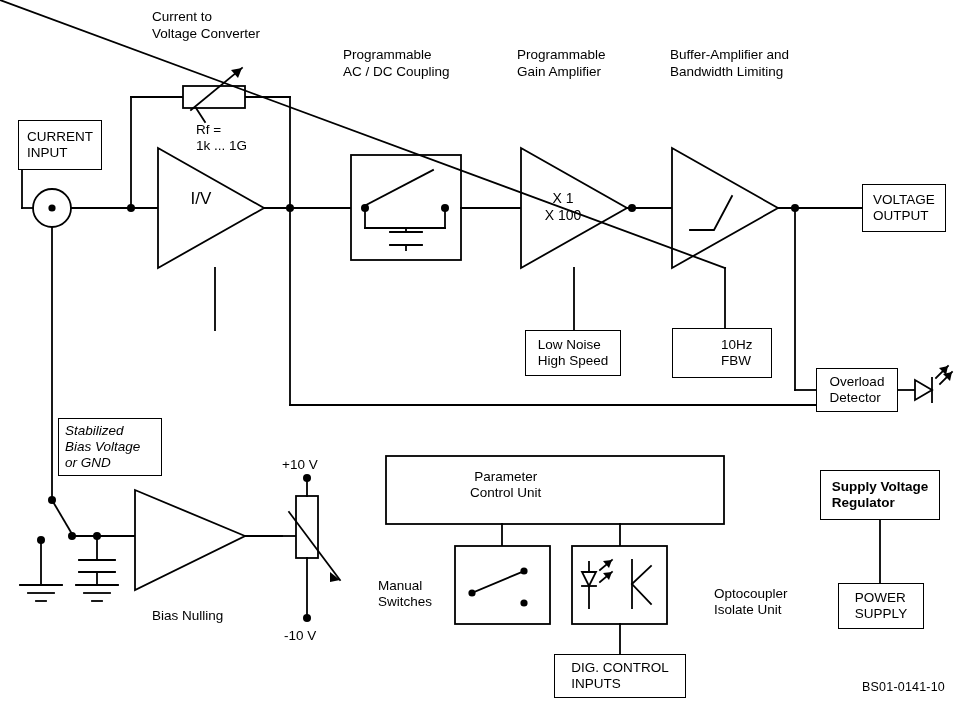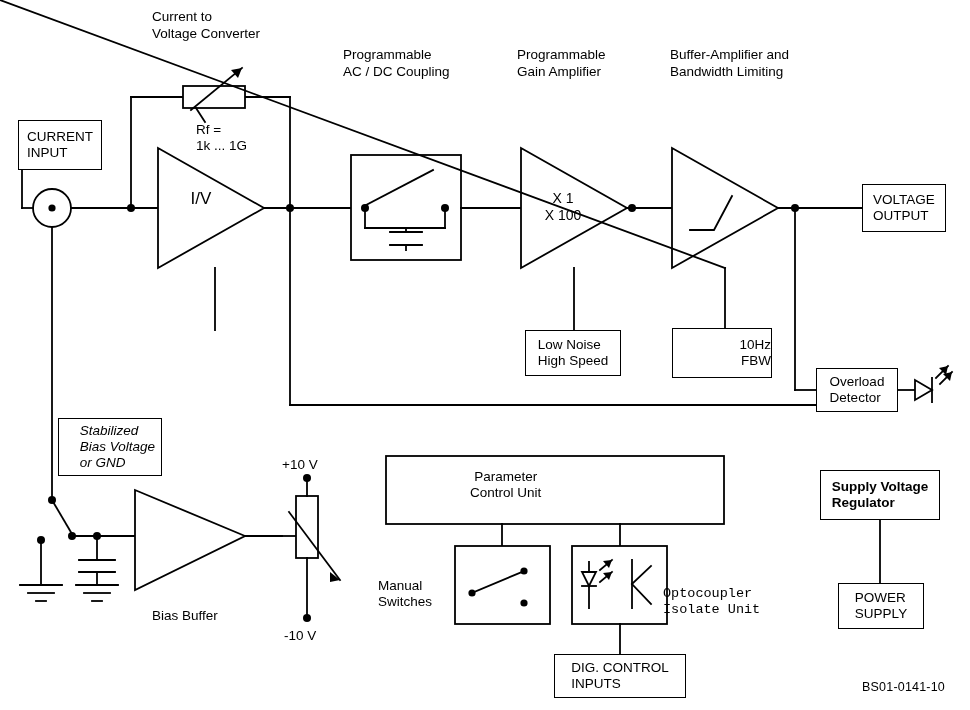--- a/index.html
+++ b/index.html
@@ -4,21 +4,21 @@
 <style>
   html,body{margin:0;padding:0;background:#ffffff;}
   body{font-family:"Liberation Sans", sans-serif;color:#000;}
   #stage{position:relative;width:964px;height:710px;overflow:hidden;background:#fff;}
   #svg-layer{position:absolute;left:0;top:0;width:970px;height:710px;}
   .lbl{position:absolute;font-size:13.5px;line-height:16px;color:#000;white-space:pre;}
   .boxed{position:absolute;border:1.6px solid #000;background:#fff;font-size:13.5px;line-height:16px;
          display:flex;flex-direction:column;justify-content:center;box-sizing:border-box;}
   .boxed span{display:block;white-space:pre;}
   .ctr{align-items:center;text-align:left;}
-  .lft{align-items:flex-end;text-align:left;}
+  .lft{align-items:flex-start;text-align:left;}
   .padl{padding-left:6px;padding-right:6px;}
   .title{position:absolute;font-size:13.5px;line-height:17px;white-space:pre;}
   .code{position:absolute;font-size:12.5px;letter-spacing:.2px;}
   .tri-label{position:absolute;font-size:14px;line-height:17px;text-align:center;white-space:pre;}
 </style>
 </head>
 <body>
 
 <div id="stage">
 
@@ -205,31 +205,31 @@
     <span>VOLTAGE
 OUTPUT</span>
   </div>
 
   <div class="boxed lft padl" style="left:58px;top:418px;width:104px;height:58px;font-style:italic;">
     <span>Stabilized
 Bias Voltage
 or GND</span>
   </div>
 
-  <div class="lbl" style="left:152px;top:608px;">Bias Buffer</div>
+  <div class="lbl" style="left:152px;top:608px;">Bias Nulling</div>
 
   <div class="lbl" style="left:282px;top:457px;">+10 V</div>
   <div class="lbl" style="left:284px;top:628px;">-10 V</div>
 
   <div class="lbl" style="left:470px;top:469px;text-align:center;">Parameter
 Control Unit</div>
 
   <div class="lbl" style="left:378px;top:578px;">Manual
 Switches</div>
-  <div class="lbl" style="left:663px;top:586px;font-family:Liberation Mono, monospace;">Optocoupler
+  <div class="lbl" style="left:714px;top:586px;">Optocoupler
 Isolate Unit</div>
 
   <div class="boxed ctr" style="left:554px;top:654px;width:132px;height:44px;">
     <span>DIG. CONTROL
 INPUTS</span>
   </div>
 
   <div class="boxed ctr" style="left:820px;top:470px;width:120px;height:50px;font-weight:bold;">
     <span>Supply Voltage
 Regulator</span>

